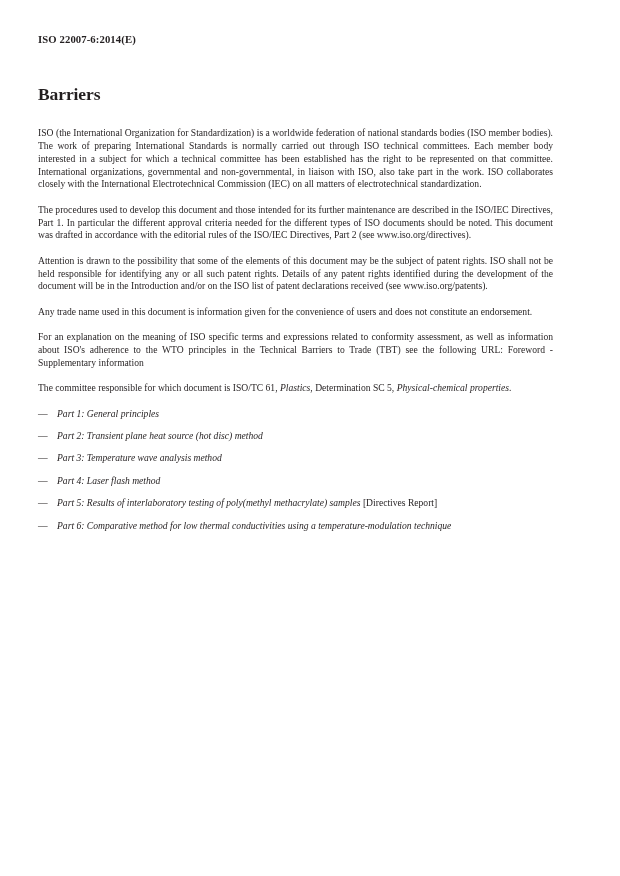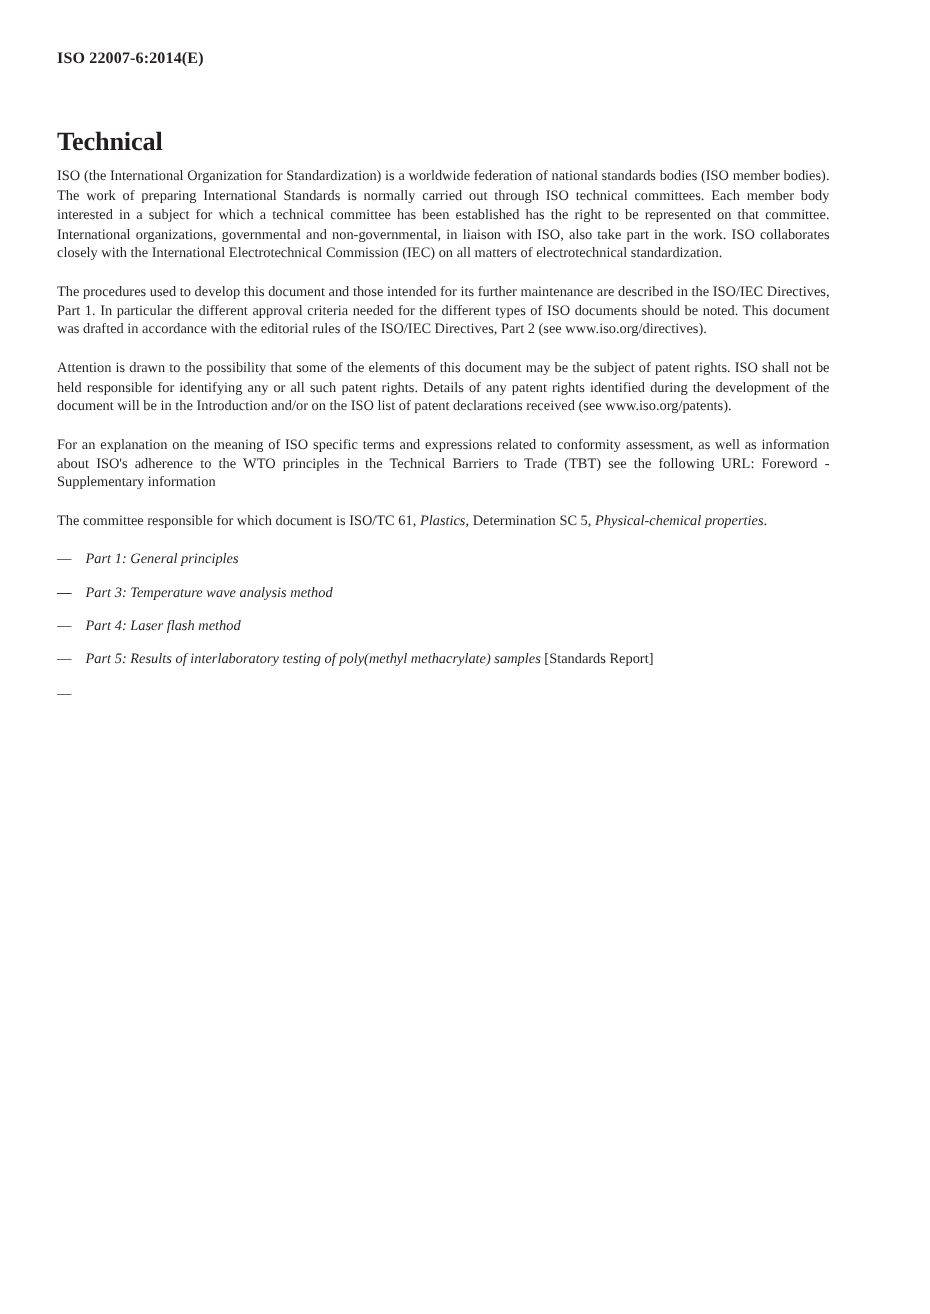--- a/index.html
+++ b/index.html
@@ -30,21 +30,21 @@
     left: 38px;
     top: 84px;
     font-size: 17.5px;
     font-weight: bold;
     letter-spacing: -0.1px;
     color: #231f20;
   }
   .body-block {
     position: absolute;
     left: 38px;
-    top: 112px;
+    top: 127px;
     width: 515px;
   }
   p.para {
     margin: 0 0 12.5px 0;
     font-size: 9.6px;
     line-height: 12.85px;
     text-align: justify;
     text-justify: inter-word;
     color: #231f20;
   }
@@ -98,43 +98,44 @@
     color: #231f20;
   }
 </style>
 </head>
 <body>
 
 <div class="page">
 
   <div class="doc-header">ISO 22007-6:2014(E)</div>
 
-  <div class="heading">Technical</div>
+  <div class="heading">Barriers</div>
 
   <div class="body-block">
 
     <p class="para">ISO (the International Organization for Standardization) is a worldwide federation of national standards bodies (ISO member bodies). The work of preparing International Standards is normally carried out through ISO technical committees. Each member body interested in a subject for which a technical committee has been established has the right to be represented on that committee. International organizations, governmental and non-governmental, in liaison with ISO, also take part in the work. ISO collaborates closely with the International Electrotechnical Commission (IEC) on all matters of electrotechnical standardization.</p>
 
     <p class="para">The procedures used to develop this document and those intended for its further maintenance are described in the ISO/IEC Directives, Part 1. In particular the different approval criteria needed for the different types of ISO documents should be noted. This document was drafted in accordance with the editorial rules of the ISO/IEC Directives, Part 2 (see www.iso.org/directives).</p>
 
     <p class="para">Attention is drawn to the possibility that some of the elements of this document may be the subject of patent rights. ISO shall not be held responsible for identifying any or all such patent rights. Details of any patent rights identified during the development of the document will be in the Introduction and/or on the ISO list of patent declarations received (see www.iso.org/patents).</p>
 
+    <p class="para">Any trade name used in this document is information given for the convenience of users and does not constitute an endorsement.</p>
 
     <p class="para">For an explanation on the meaning of ISO specific terms and expressions related to conformity assessment, as well as information about ISO's adherence to the WTO principles in the Technical Barriers to Trade (TBT) see the following URL: Foreword - Supplementary information</p>
 
     <p class="para"><span>The committee responsible for which document is ISO/TC 61, </span><span class="it">Plastics</span><span>, Determination SC 5, </span><span class="it">Physical-chemical properties</span><span>.</span></p>
 
 
     <ul class="parts-list">
       <li><span class="dash">—</span><span>Part 1: General principles</span><span class="upright"></span></li>
-      <li><span class="dash">—</span><span class="upright"></span></li>
+      <li><span class="dash">—</span><span>Part 2: Transient plane heat source (hot disc) method</span><span class="upright"></span></li>
       <li><span class="dash">—</span><span>Part 3: Temperature wave analysis method</span><span class="upright"></span></li>
       <li><span class="dash">—</span><span>Part 4: Laser flash method</span><span class="upright"></span></li>
-      <li><span class="dash">—</span><span>Part 5: Results of interlaboratory testing of poly(methyl methacrylate) samples</span><span class="upright"> [Standards Report]</span></li>
-      <li><span class="dash">—</span><span class="upright"></span></li>
+      <li><span class="dash">—</span><span>Part 5: Results of interlaboratory testing of poly(methyl methacrylate) samples</span><span class="upright"> [Directives Report]</span></li>
+      <li><span class="dash">—</span><span>Part 6: Comparative method for low thermal conductivities using a temperature-modulation technique</span><span class="upright"></span></li>
     </ul>
 
   </div>
 
   <div class="footer">
     <div class="footer-left">iv</div>
     <div class="footer-right">© ISO 2014 – All rights reserved</div>
   </div>
 
 </div>

